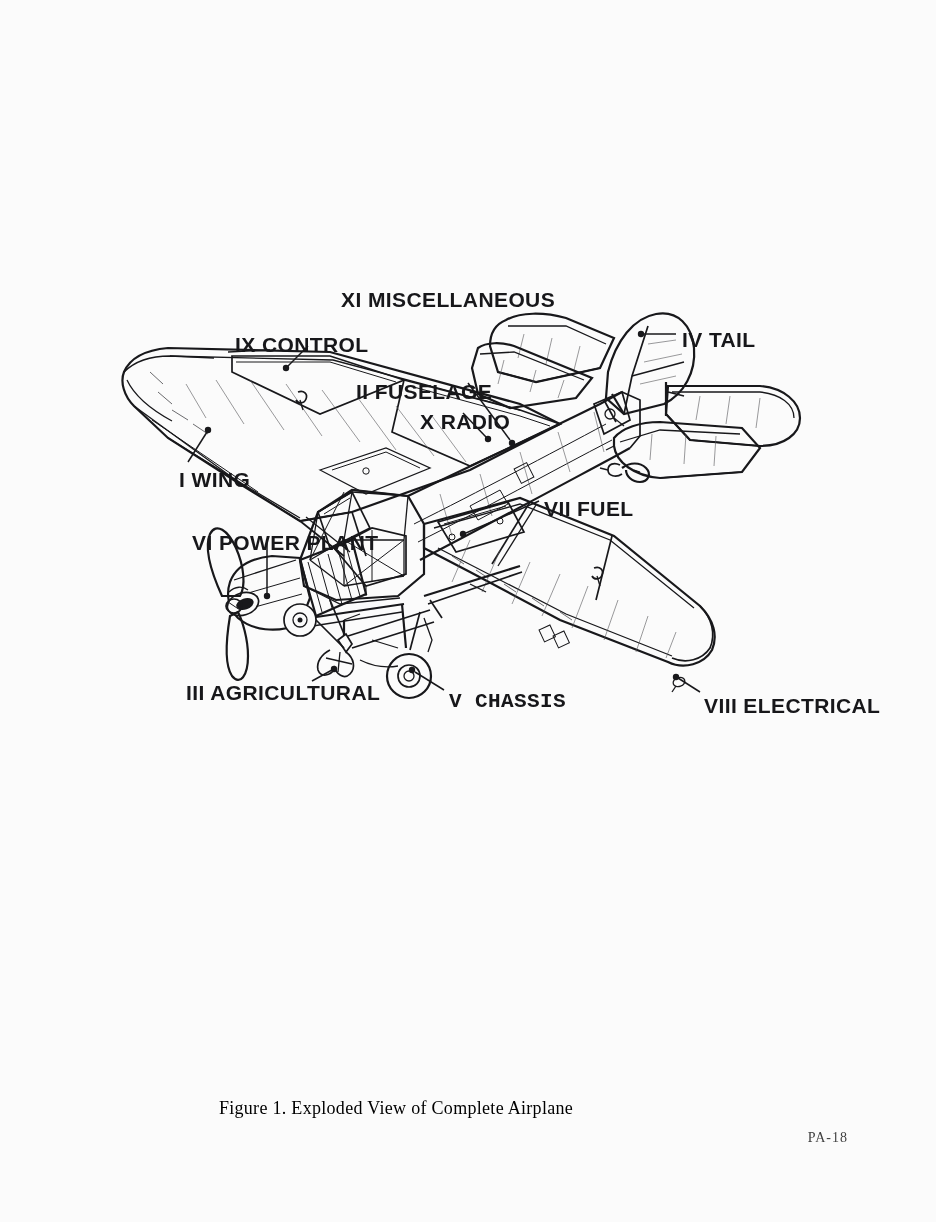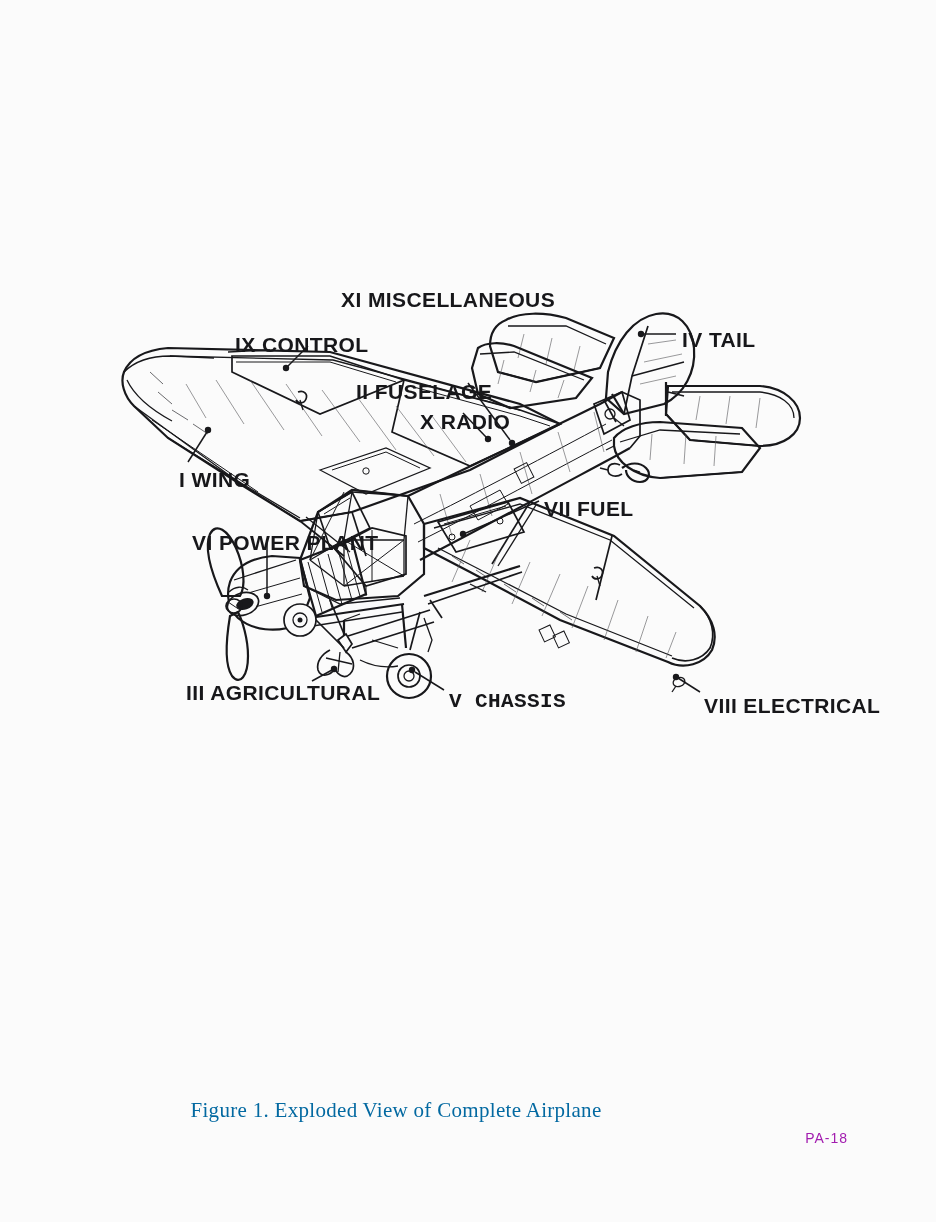--- a/index.html
+++ b/index.html
@@ -23,30 +23,30 @@
     color:#17171a;
     white-space:nowrap;
     -webkit-font-smoothing:none;
   }
   .caption{
     position:absolute;
     left:0;width:792px;
     top:1098px;
     text-align:center;
     font-family:"Liberation Serif", serif;
-    font-size:21px;
-    color:#0369a1;
+    font-size:18px;
+    color:#000000;
     letter-spacing:0.3px;
   }
   .folio{
     position:absolute;
     right:88px;top:1130px;
-    font-family:Liberation Sans, sans-serif;
+    font-family:Liberation Serif, serif;
     font-size:14px;
-    color:#a21caf;
+    color:#404040;
     letter-spacing:1px;
   }
   .ink{fill:none;stroke:#18181b;}
   .t1{stroke-width:1;}
   .t13{stroke-width:1.3;}
   .t17{stroke-width:1.7;}
   .t22{stroke-width:2.2;}
   .thin{stroke-width:0.75;stroke:#3a3a3e;}
   .hair{stroke-width:0.6;stroke:#555559;}
   .fillw{fill:#fbfbfb;}

